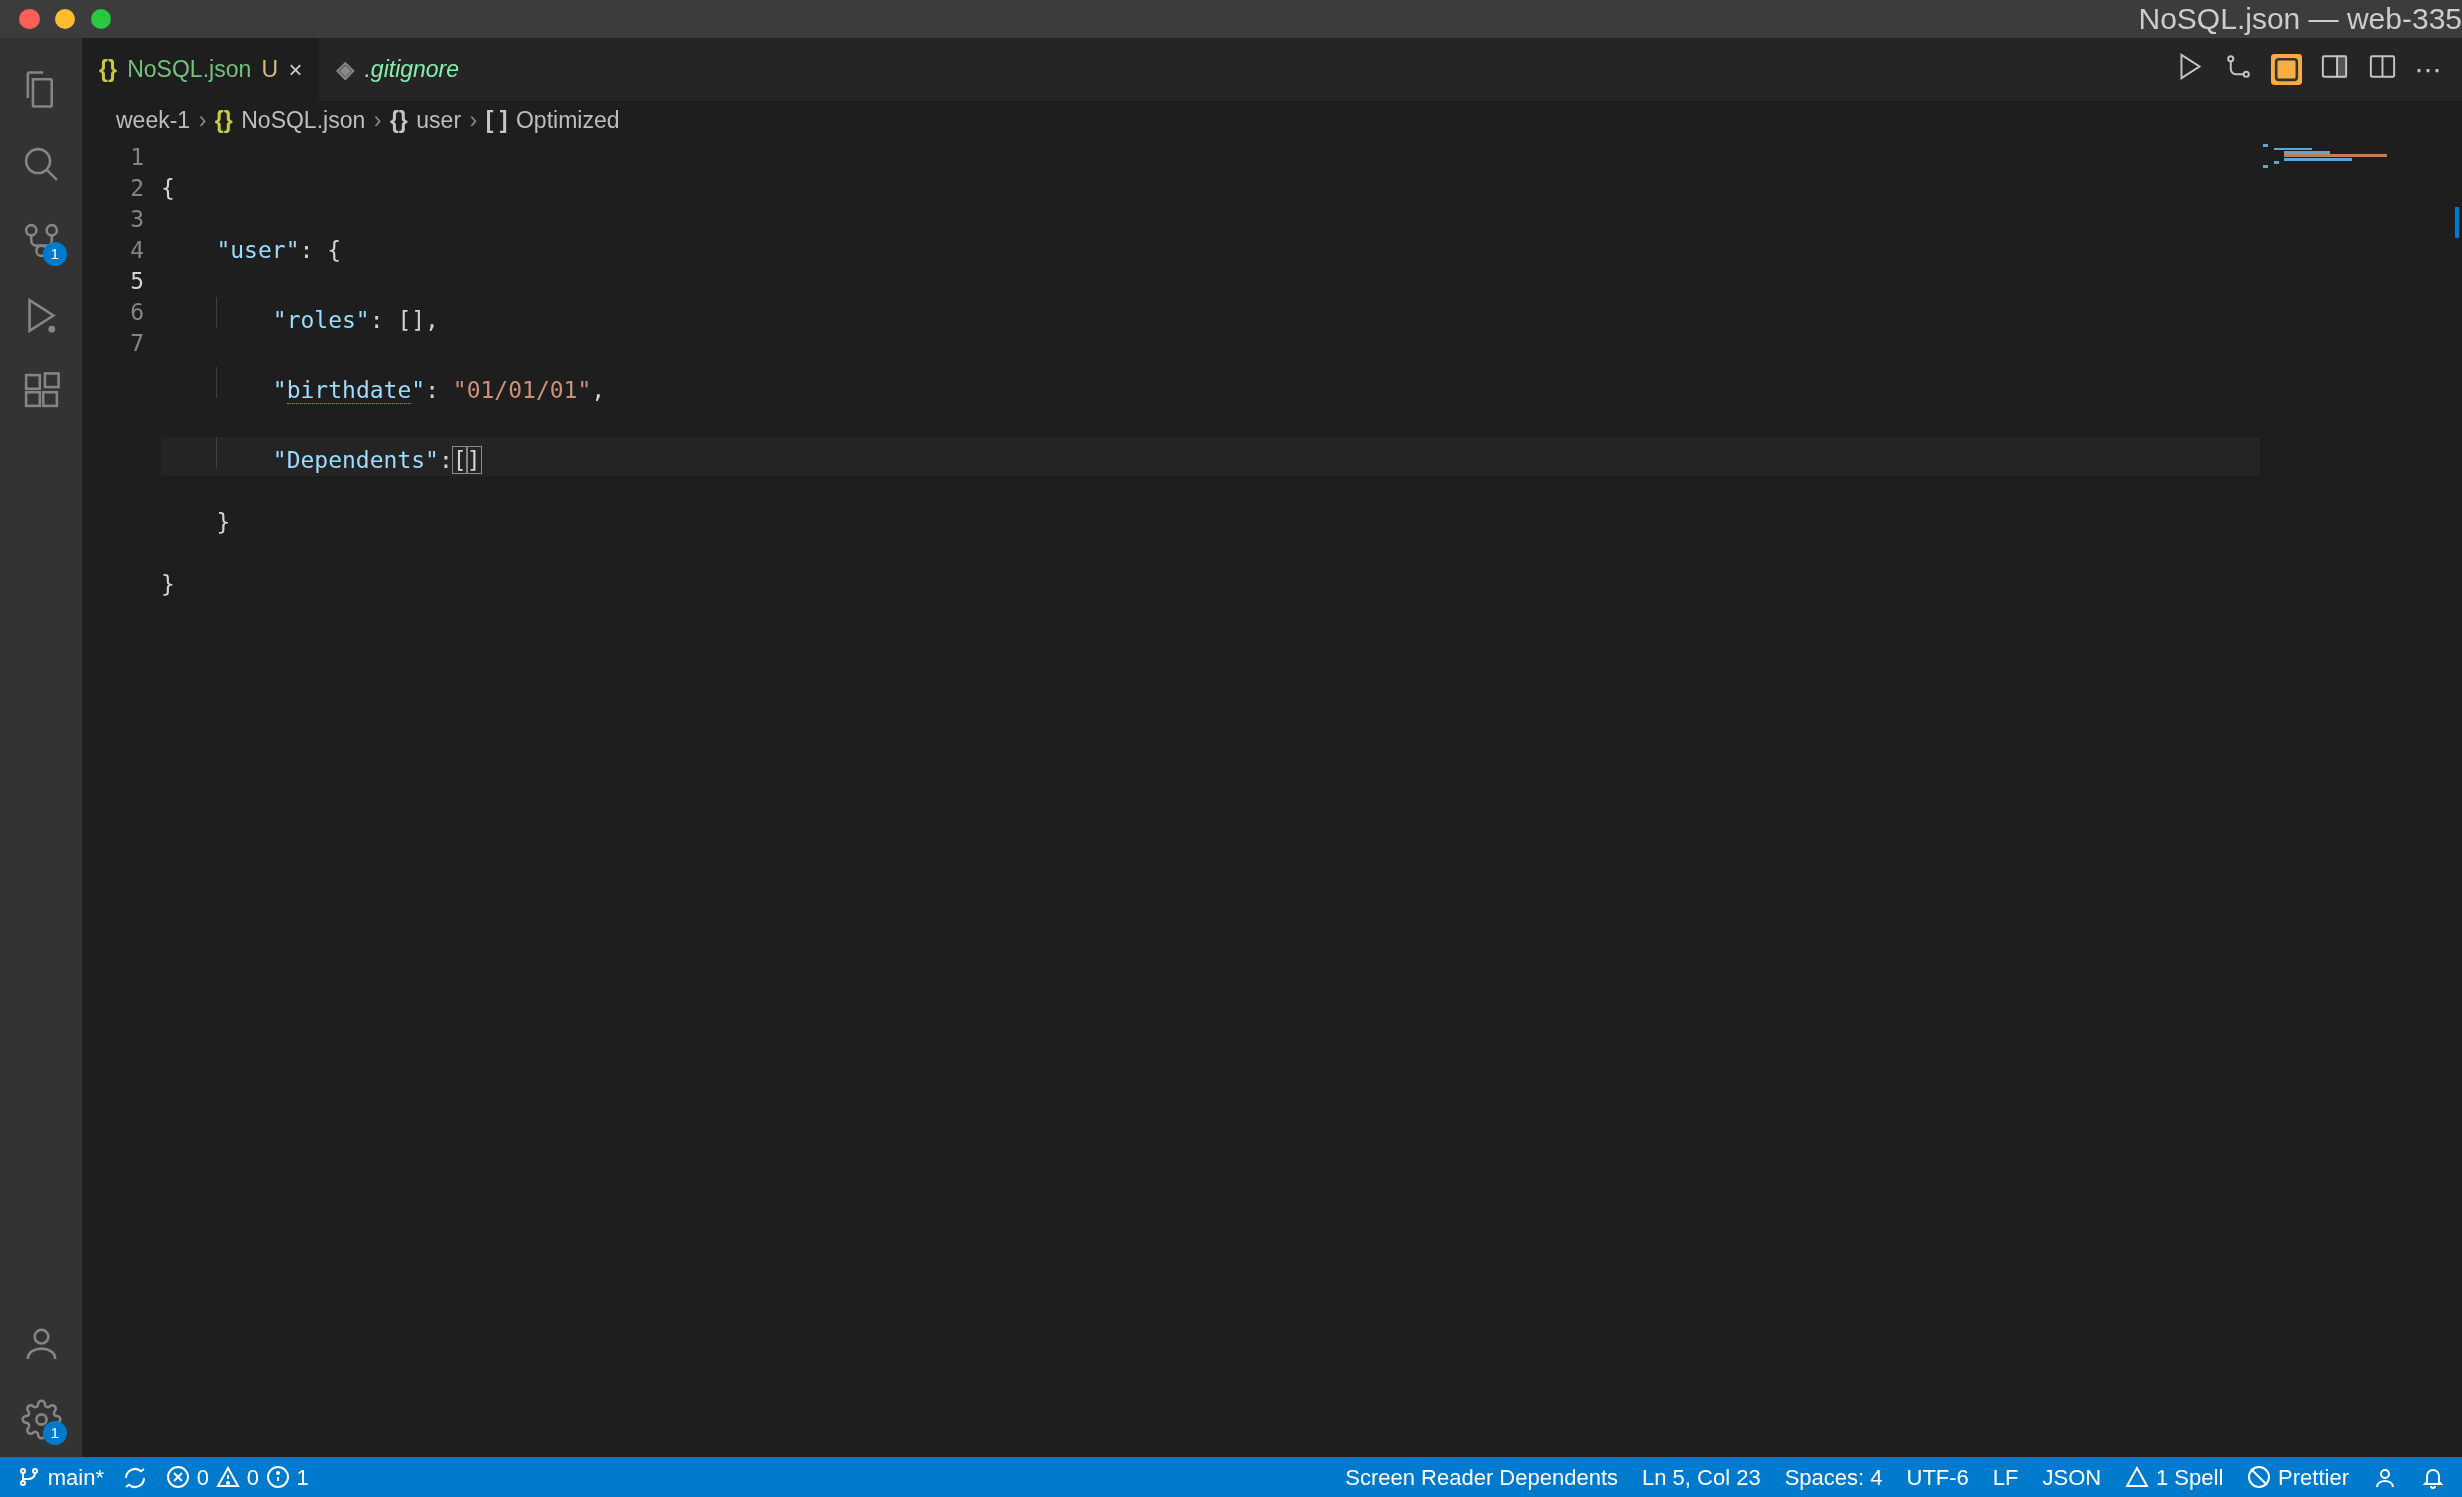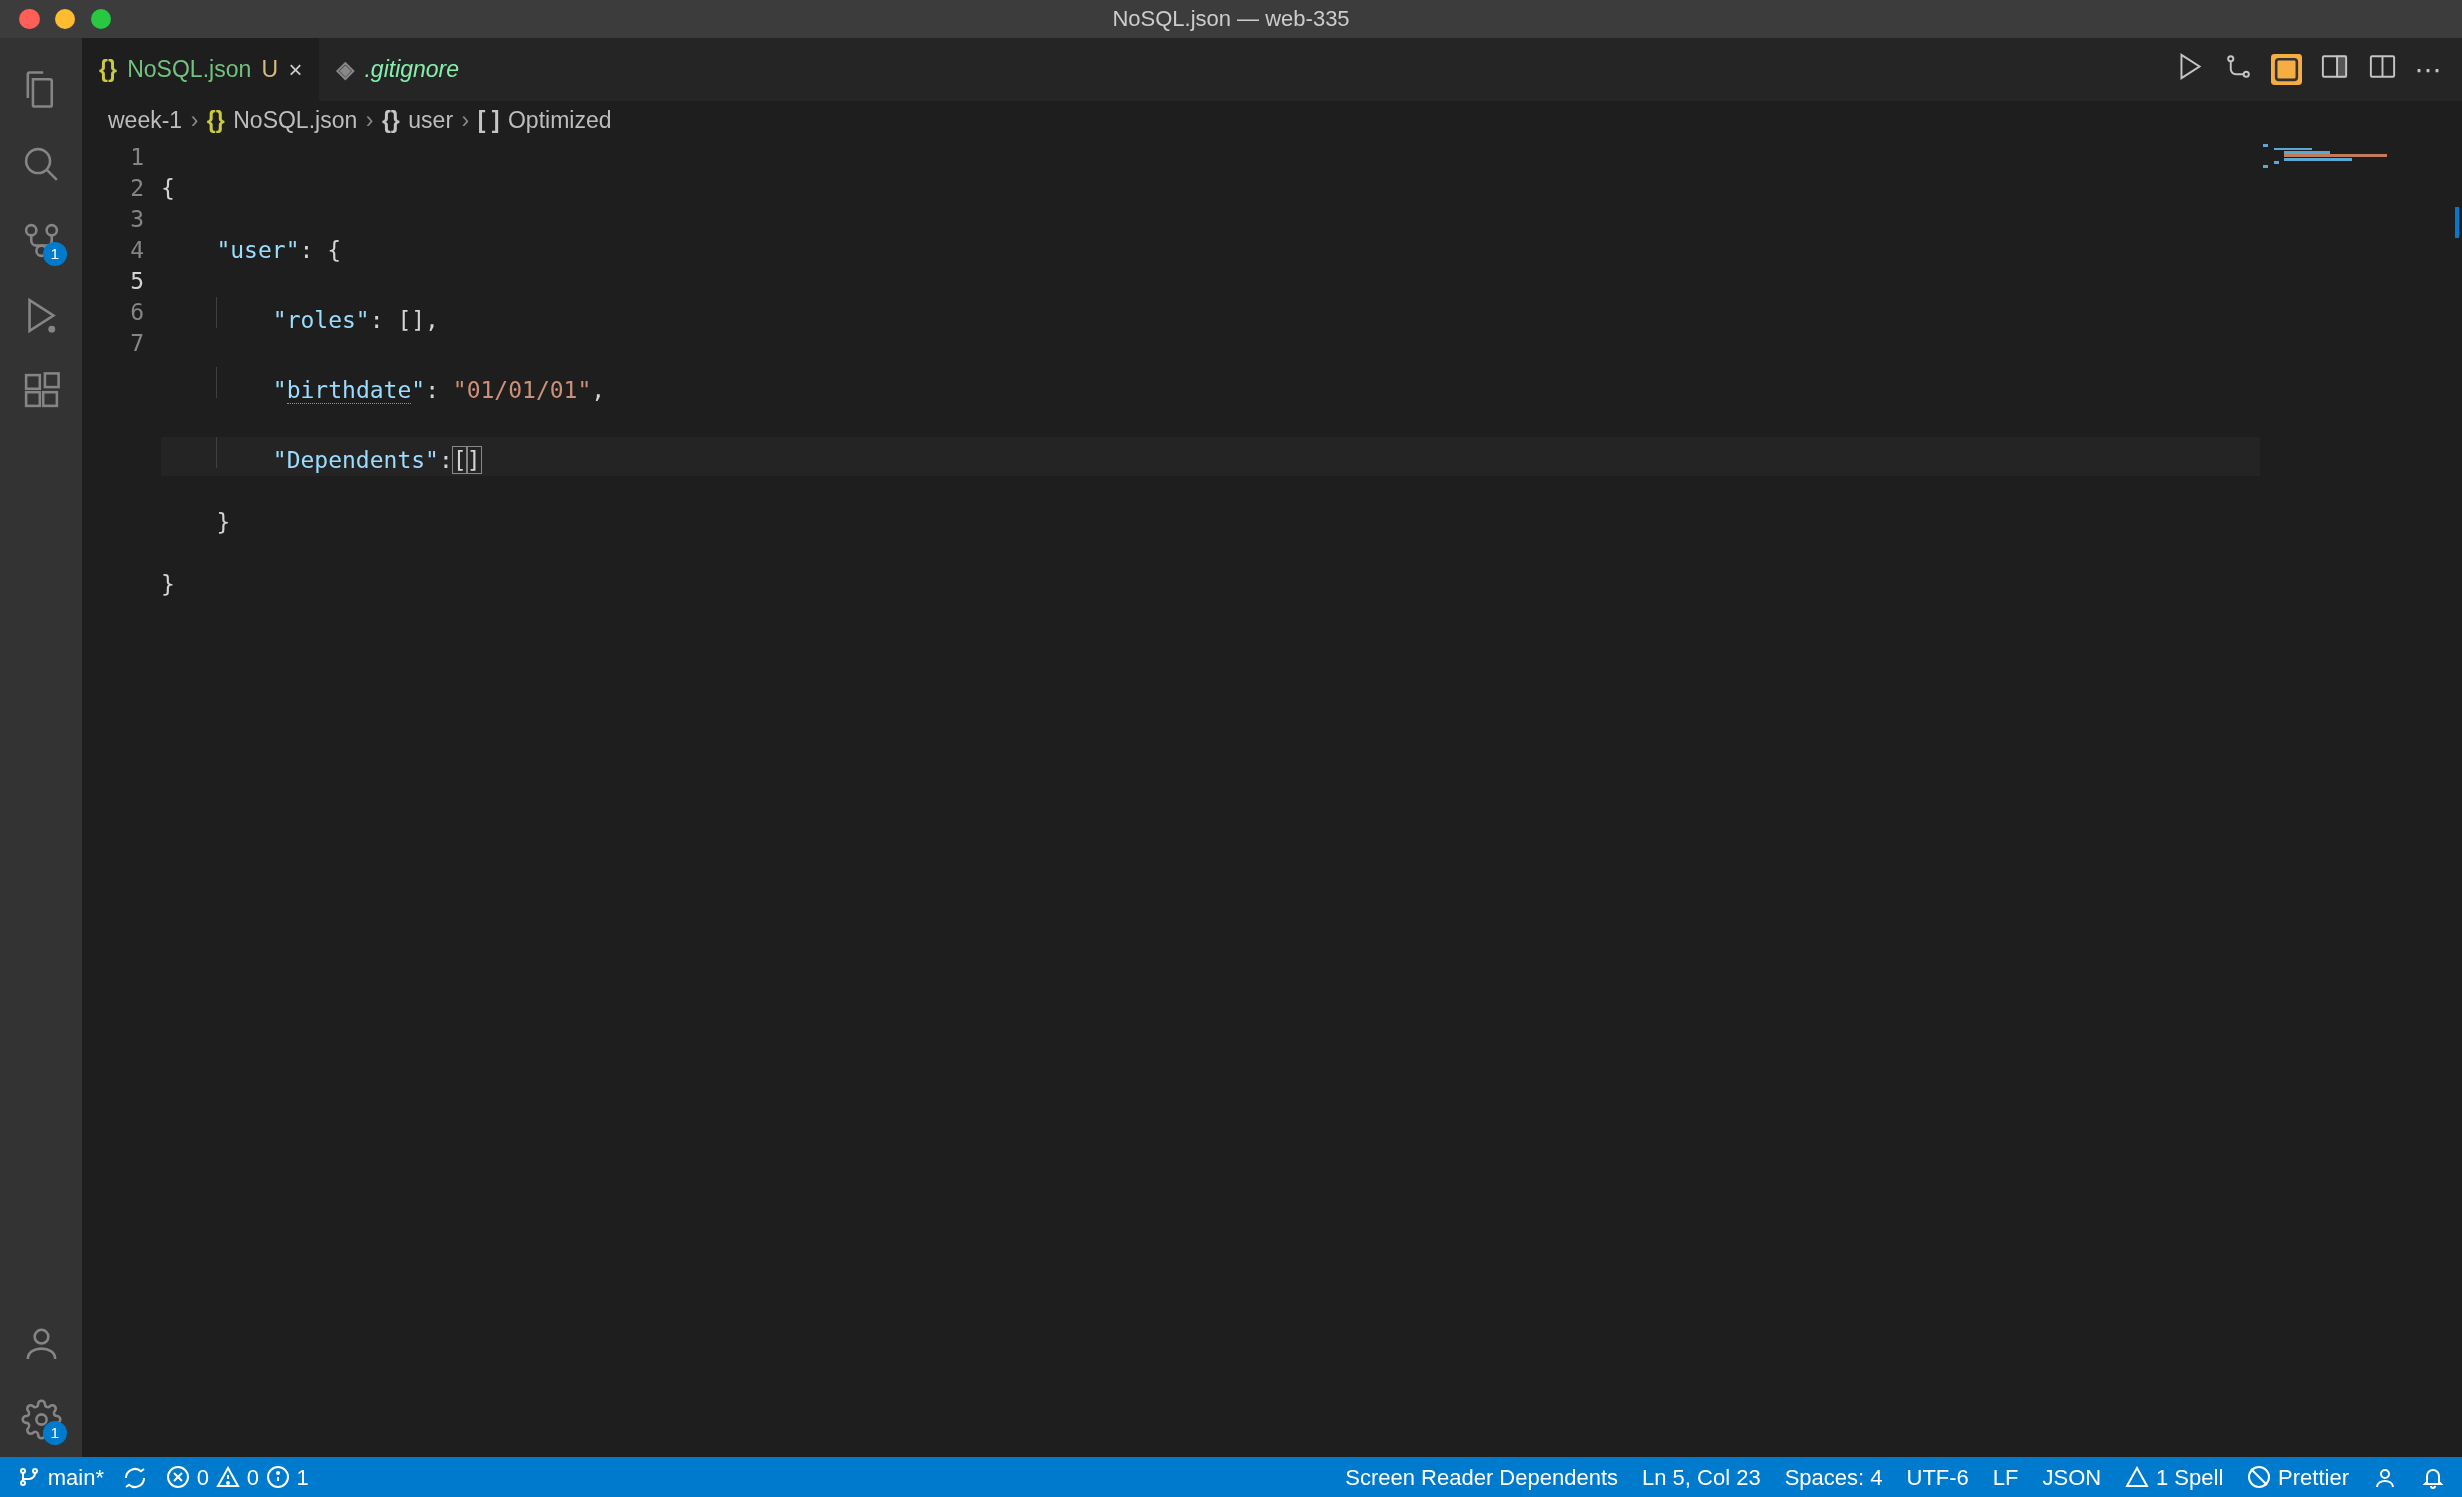--- a/index.html
+++ b/index.html
@@ -4,21 +4,21 @@
 <style>
 *{box-sizing:border-box;margin:0;padding:0}
 html,body{height:100%;font-family:-apple-system,BlinkMacSystemFont,"Segoe UI",sans-serif;background:#1e1e1e;color:#ccc;overflow:hidden;font-size:22px}
 .window{width:2462px;height:1498px;display:flex;flex-direction:column;position:relative;background:#1e1e1e}
 .titlebar{height:38px;background:#3c3c3c;display:flex;align-items:center;position:relative}
 .tlights{display:flex;gap:15.4px;padding-left:19px}
 .dot{width:20.5px;height:20.5px;border-radius:50%}
 .red{background:#ff5f57}
 .yel{background:#febc2e}
 .grn{background:#28c840}
-.title{position:absolute;left:0;right:0;text-align:center;font-size:22px;color:#ccc;pointer-events:none}
+.title{position:absolute;left:0;right:0;text-align:right;font-size:30px;color:#ccc;pointer-events:none}
 .main{flex:1;display:flex;overflow:hidden}
 .activitybar{width:82px;background:#333;display:flex;flex-direction:column;align-items:center;padding-top:13.7px}
 .activitybar .spacer{flex:1}
 .aicon{width:48px;height:48px;display:flex;align-items:center;justify-content:center;margin:13.7px 0;color:#858585;position:relative;cursor:pointer}
 .aicon svg{width:41px;height:41px}
 .badge{position:absolute;bottom:-1.7px;right:-1.7px;background:#007acc;color:#fff;border-radius:50%;min-width:24px;height:24px;font-size:15.4px;display:flex;align-items:center;justify-content:center;padding:0 5.1px}
 .editor-region{flex:1;background:#1e1e1e;display:flex;flex-direction:column;overflow:hidden}
 .tabs-row{height:63px;background:#252526;display:flex;align-items:stretch}
 .tab{display:flex;align-items:center;gap:10.3px;padding:0 17px;color:#969696;font-size:23px;cursor:pointer}
 .tab.active{background:#1e1e1e;color:#fff}
@@ -26,21 +26,21 @@
 .tab.active .fname{color:#74c27f}
 .mod-badge{color:#d7ba7d;font-weight:normal}
 .tab .close{color:#ccc;font-size:24px}
 .tab.inactive .fileico,.tab.inactive .fname{color:#86efac;font-style:italic}
 .tab.inactive .fileico{font-style:normal}
 .tabs-spacer{flex:1}
 .tab-actions{display:flex;align-items:center;gap:17px;padding-right:20.5px}
 .tab-actions .ticon{color:#c5c5c5;cursor:pointer}
 .tab-actions .ticon svg{width:31px;height:31px}
 .tab-actions .ylbox{width:31px;height:31px;background:#f6ad42;border-radius:3.4px;display:flex;align-items:center;justify-content:center}
-.breadcrumbs{height:38px;display:flex;align-items:center;padding-left:26px;font-size:23px;color:#bdbdbd;gap:8.5px}
+.breadcrumbs{height:38px;display:flex;align-items:center;padding-left:34px;font-size:23px;color:#bdbdbd;gap:8.5px}
 .breadcrumbs .sep{color:#888}
 .bcicon{font-weight:bold}
 .code{flex:1;display:flex;overflow:hidden;position:relative}
 .gutter{width:79px;text-align:right;padding-right:17px;padding-top:3.4px;color:#858585;font-family:Menlo,Consolas,monospace;font-size:23px;line-height:31px;user-select:none}
 .gutter .cur{color:#d4d4d4}
 .codebody{flex:1;font-family:Menlo,Consolas,monospace;font-size:23px;line-height:31px;padding-top:3.4px;color:#d4d4d4;white-space:pre;position:relative}
 .ln .k{color:#9cdcfe}
 .ln .s{color:#ce9178}
 .ln .sq{border-bottom:1.7px dotted #4fa7d8}
 .ln .bracket-hi{outline:0.9px solid #888;outline-offset:-0.9px}

